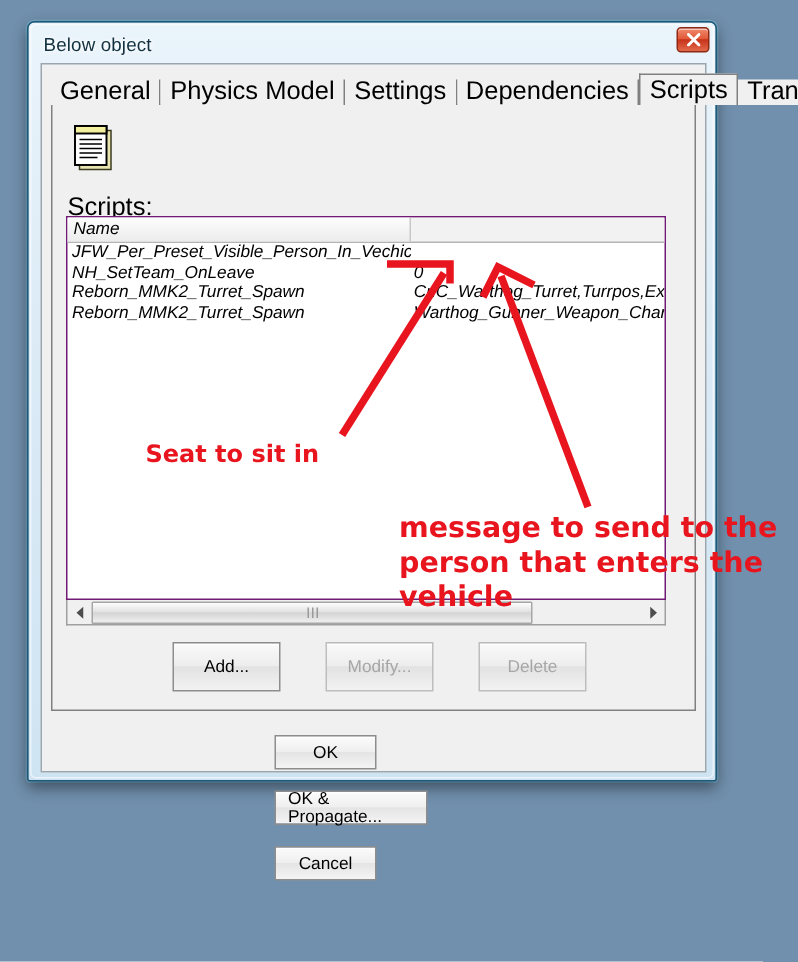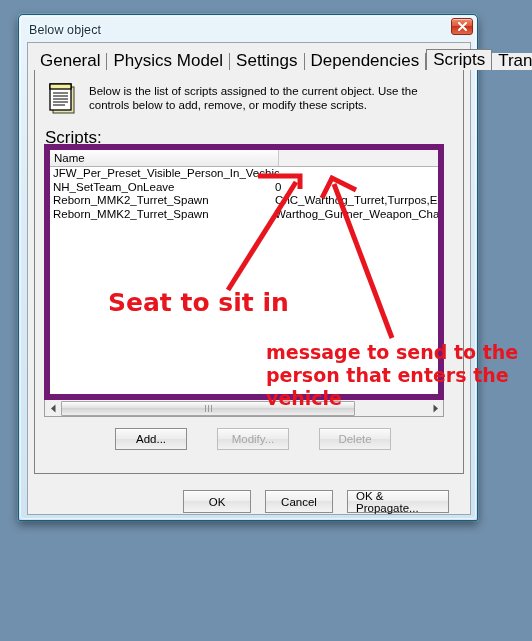--- a/index.html
+++ b/index.html
@@ -134,22 +134,23 @@
     font-size: 17px;
     color: #000;
   }
 
   
   #listview {
     position: absolute;
     left: 9px; top: 74px;
     width: 400px; height: 256px;
     background: #fff;
-    border: 6px solid #701a75;
+    border: 1px solid #701a75;
     overflow: hidden;
+    font-style: italic;
   }
   #list-header {
     display: flex;
     height: 17px;
     background: #f2f2f2;
     border-bottom: 1px solid #b4b4b4;
   }
   .col-head {
     font-size: 11.5px;
     line-height: 16px;
@@ -209,37 +210,38 @@
   .grip { width:1px; height:7px; background:#9a9a9a; margin:0 1px; }
 
   
   #action-row {
     position: absolute;
     left: 80px; top: 358px;
     display: flex;
     gap: 30px;
   }
   .btn {
-    width: 72px; height: 22px;
+    width: 72px; height: 33px;
     font-size: 11.5px;
     color: #000;
     background: linear-gradient(to bottom,#fafafa,#ededed 48%,#e2e2e2 50%,#f2f2f2);
     border: 1px solid #8d8d8d;
     display:flex; align-items:center; justify-content:center;
     cursor: pointer;
     box-shadow: inset 0 1px 0 #fff;
   }
   .btn.disabled { color: #a6a6a6; border-color:#bdbdbd; cursor: default; }
 
   
   #dialog-buttons {
     position: absolute;
     left: 155px; top: 447px;
     display: flex;
     gap: 14px;
+    flex-direction: column;
   }
   .dbtn {
     height: 23px;
     font-size: 11.5px;
     color: #000;
     background: linear-gradient(to bottom,#fbfbfb,#efefef 48%,#e4e4e4 50%,#f4f4f4);
     border: 1px solid #8d8d8d;
     display:flex; align-items:center; justify-content:center;
     cursor:pointer;
     box-shadow: inset 0 1px 0 #fff;
@@ -258,21 +260,21 @@
     z-index: 50;
   }
   .anno-text {
     position: absolute;
     color: #e8141e;
     font-weight: bold;
     font-family: "DejaVu Sans", sans-serif;
     line-height: 23px;
     white-space: nowrap;
   }
-  #anno-seat { left: 108px; top: 291px; font-size: 25px; }
+  #anno-seat { left: 97px; top: 291px; font-size: 16px; }
   #anno-msg  { left: 266px; top: 341px; font-size: 19px; white-space: normal; width: 272px; }
 </style>
 </head>
 <body>
 
 <div id="window">
 
   <div id="titlebar">
     <span id="title-text">Below object</span>
     <div id="close-button">
@@ -311,21 +313,20 @@
 
       <div id="desc-row">
         <div id="note-icon">
           <svg width="30" height="34" viewBox="0 0 30 34">
             <rect x="6" y="5" width="21" height="26" fill="#e8e4b0" stroke="#3a3a20" stroke-width="1"></rect>
             <rect x="3" y="2" width="21" height="26" fill="#ffffff" stroke="#000000" stroke-width="1.3"></rect>
             <rect x="3" y="2" width="21" height="5" fill="#f2ef9e" stroke="#000000" stroke-width="1.3"></rect>
             <path d="M6 11 H21 M6 14 H21 M6 17 H21 M6 20 H21 M6 23 H18" stroke="#000000" stroke-width="1"></path>
           </svg>
         </div>
-        <div id="desc-text">Below is the list of scripts assigned to the current object.  Use the controls below to add, remove, or modify these scripts.</div>
       </div>
 
       <div id="scripts-label">Scripts:</div>
 
       <div id="listview">
         <div id="list-header">
           <div class="col-head c-name">Name</div>
         </div>
 
         <div class="lv-row">
@@ -376,25 +377,25 @@
           <span>Delete</span>
         </div>
       </div>
 
     </div>
 
     <div id="dialog-buttons">
       <div class="dbtn w-ok">
         <span>OK</span>
       </div>
+      <div class="dbtn w-prop">
+        <span>OK &amp; Propagate...</span>
+      </div>
       <div class="dbtn w-cancel">
         <span>Cancel</span>
-      </div>
-      <div class="dbtn w-prop">
-        <span>OK &amp; Propagate...</span>
       </div>
     </div>
 
   </div>
 </div>
 
 <svg id="annotations" viewBox="0 0 532 641">
 
   <g>
     <path d="M228 290 L296 182" stroke="#e8141e" stroke-width="5" fill="none" stroke-linecap="butt"></path>

